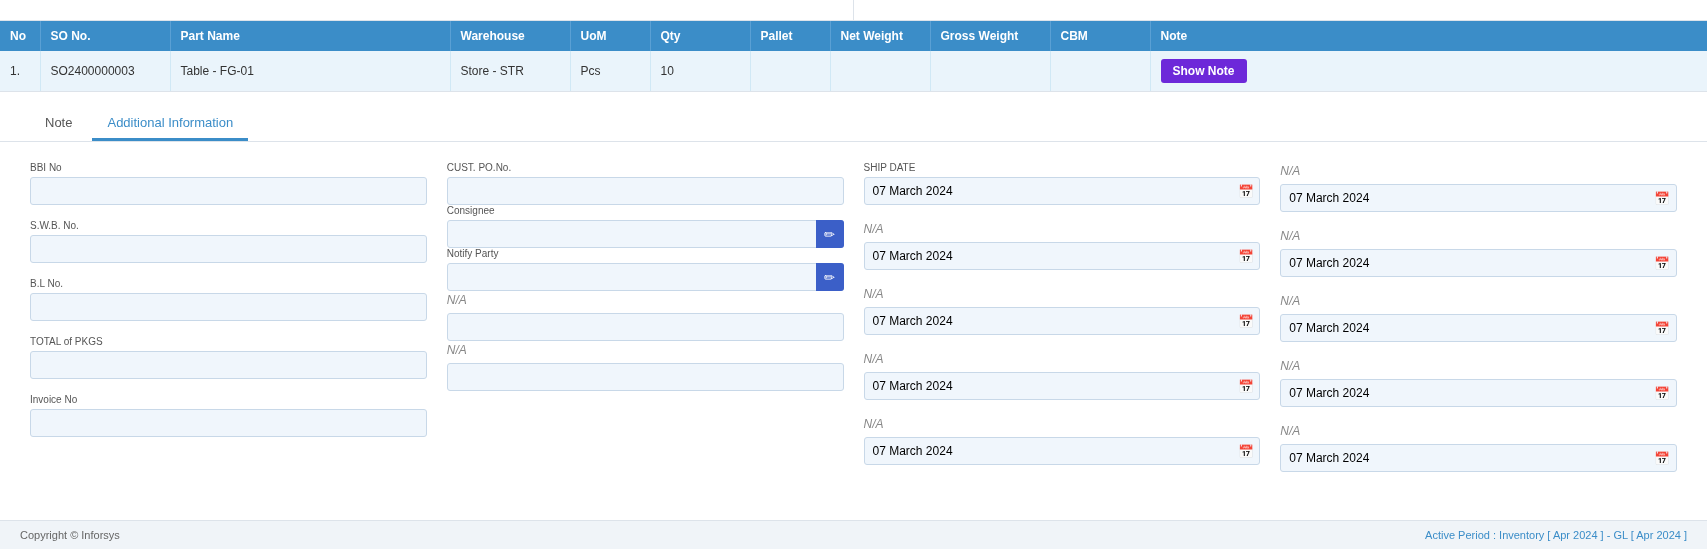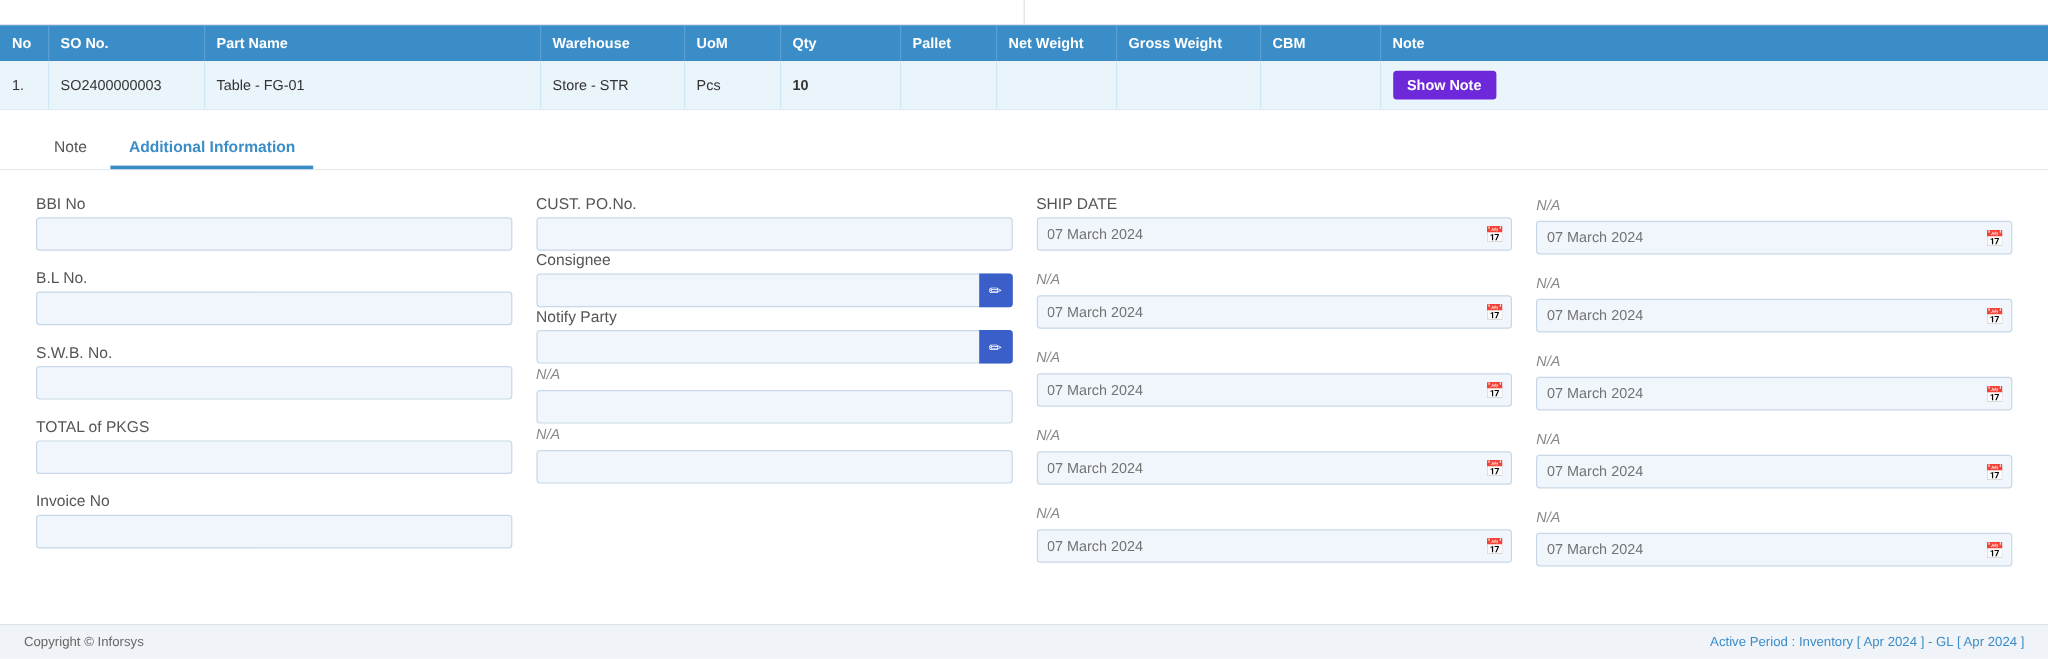--- a/index.html
+++ b/index.html
@@ -71,21 +71,20 @@
       font-size: 12px;
       color: #333;
     }
 
     .data-table tbody td:last-child {
       border-right: none;
     }
 
     .td-qty {
       color: #cc3333;
-      font-weight: bold;
     }
 
     .show-note-btn {
       background: #6d28d9;
       color: #fff;
       border: none;
       padding: 5px 12px;
       border-radius: 3px;
       cursor: pointer;
       font-size: 12px;
@@ -109,21 +108,21 @@
       cursor: pointer;
       font-size: 13px;
       color: #555;
       border-bottom: 3px solid transparent;
       margin-right: 5px;
     }
 
     .tab-item.active {
       color: #3b8dc8;
       border-bottom: 3px solid #3b8dc8;
-      font-weight: 700;
+      font-weight: 400;
       text-align: center;
     }
 
     
     .form-section {
       background: #fff;
       padding: 20px 30px;
       flex: 1;
     }
 
@@ -133,21 +132,21 @@
       gap: 15px 20px;
     }
 
     .form-group {
       display: flex;
       flex-direction: column;
       gap: 4px;
     }
 
     .form-label {
-      font-size: 13px;
+      font-size: 10px;
       color: #555;
       font-weight: 500;
     }
 
     .form-input {
       border: 1px solid #c8d8e8;
       border-radius: 3px;
       padding: 5px 8px;
       font-size: 12px;
       background: #f0f6fc;
@@ -161,21 +160,21 @@
       align-items: center;
     }
 
     .date-input-wrapper input {
       width: 100%;
       border: 1px solid #c8d8e8;
       border-radius: 3px;
       padding: 5px 28px 5px 8px;
       font-size: 12px;
       background: #f0f6fc;
-      color: #737373;
+      color: #000000;
       height: 28px;
     }
 
     .date-icon {
       position: absolute;
       right: 6px;
       color: #888;
       font-size: 13px;
       pointer-events: none;
     }
@@ -309,25 +308,25 @@
 
   <div class="form-section">
     <div class="form-grid">
 
       <div style="display:flex; flex-direction:column; gap:15px;">
         <div class="form-group">
           <label class="form-label">BBI No</label>
           <input class="form-input" type="text" value="" style="">
         </div>
         <div class="form-group">
+          <label class="form-label">S.W.B. No.</label>
+          <input class="form-input" type="text" value="" style="">
+        </div>
+        <div class="form-group">
           <label class="form-label">B.L No.</label>
-          <input class="form-input" type="text" value="" style="">
-        </div>
-        <div class="form-group">
-          <label class="form-label">S.W.B. No.</label>
           <input class="form-input" type="text" value="" style="">
         </div>
         <div class="form-group">
           <label class="form-label">TOTAL of PKGS</label>
           <input class="form-input" type="text" value="" style="">
         </div>
         <div class="form-group">
           <label class="form-label">Invoice No</label>
           <input class="form-input" type="text" value="" style="">
         </div>

